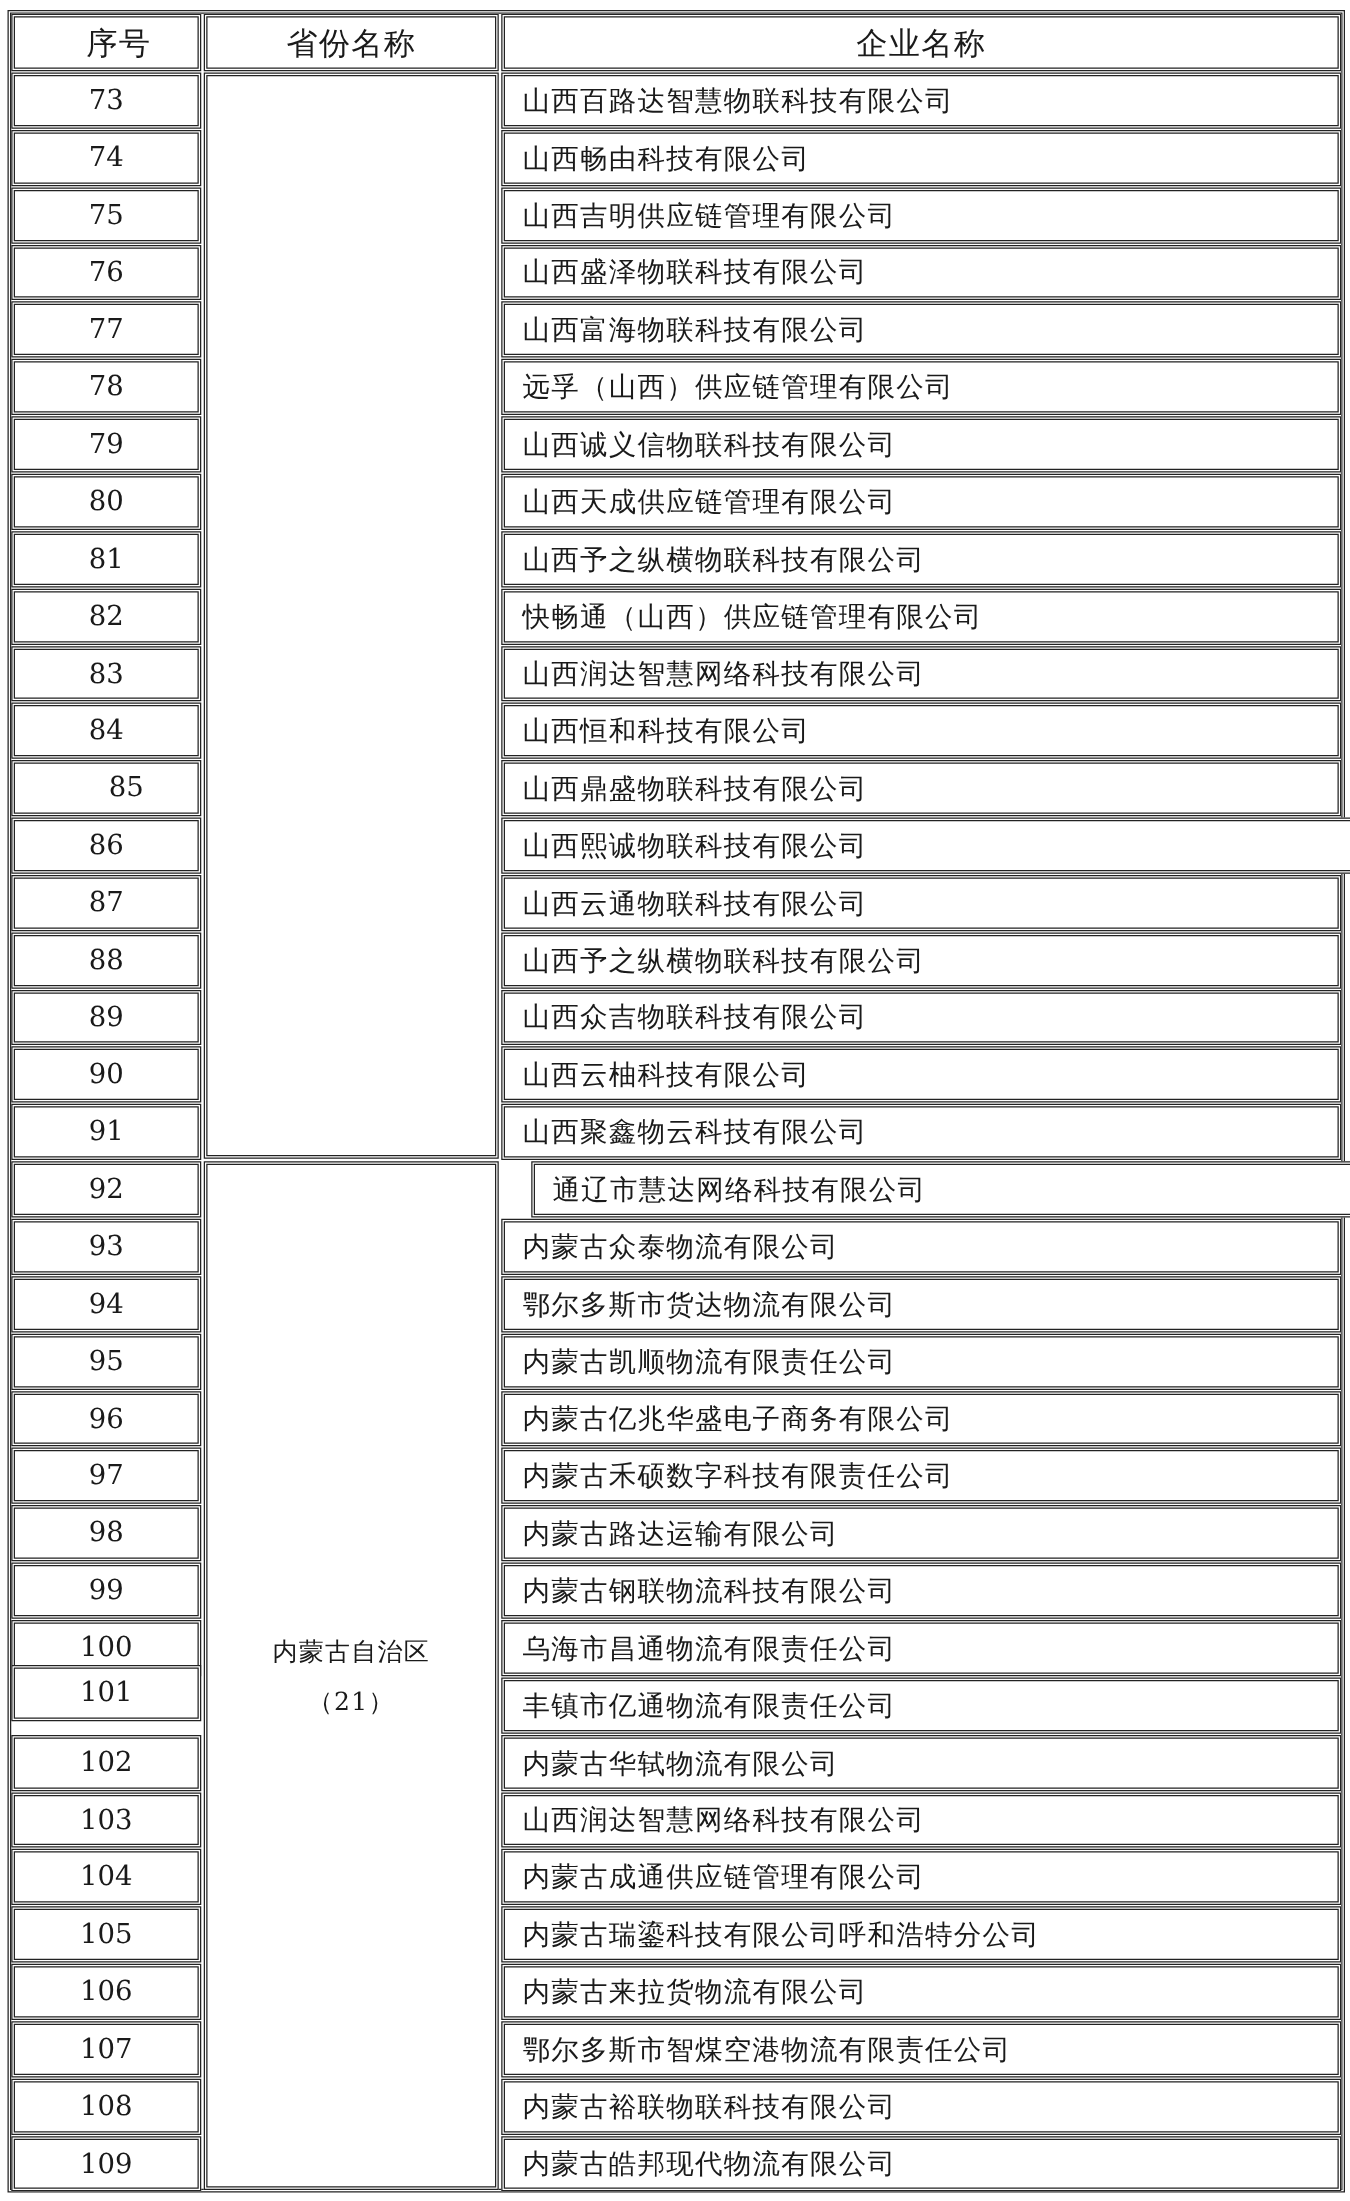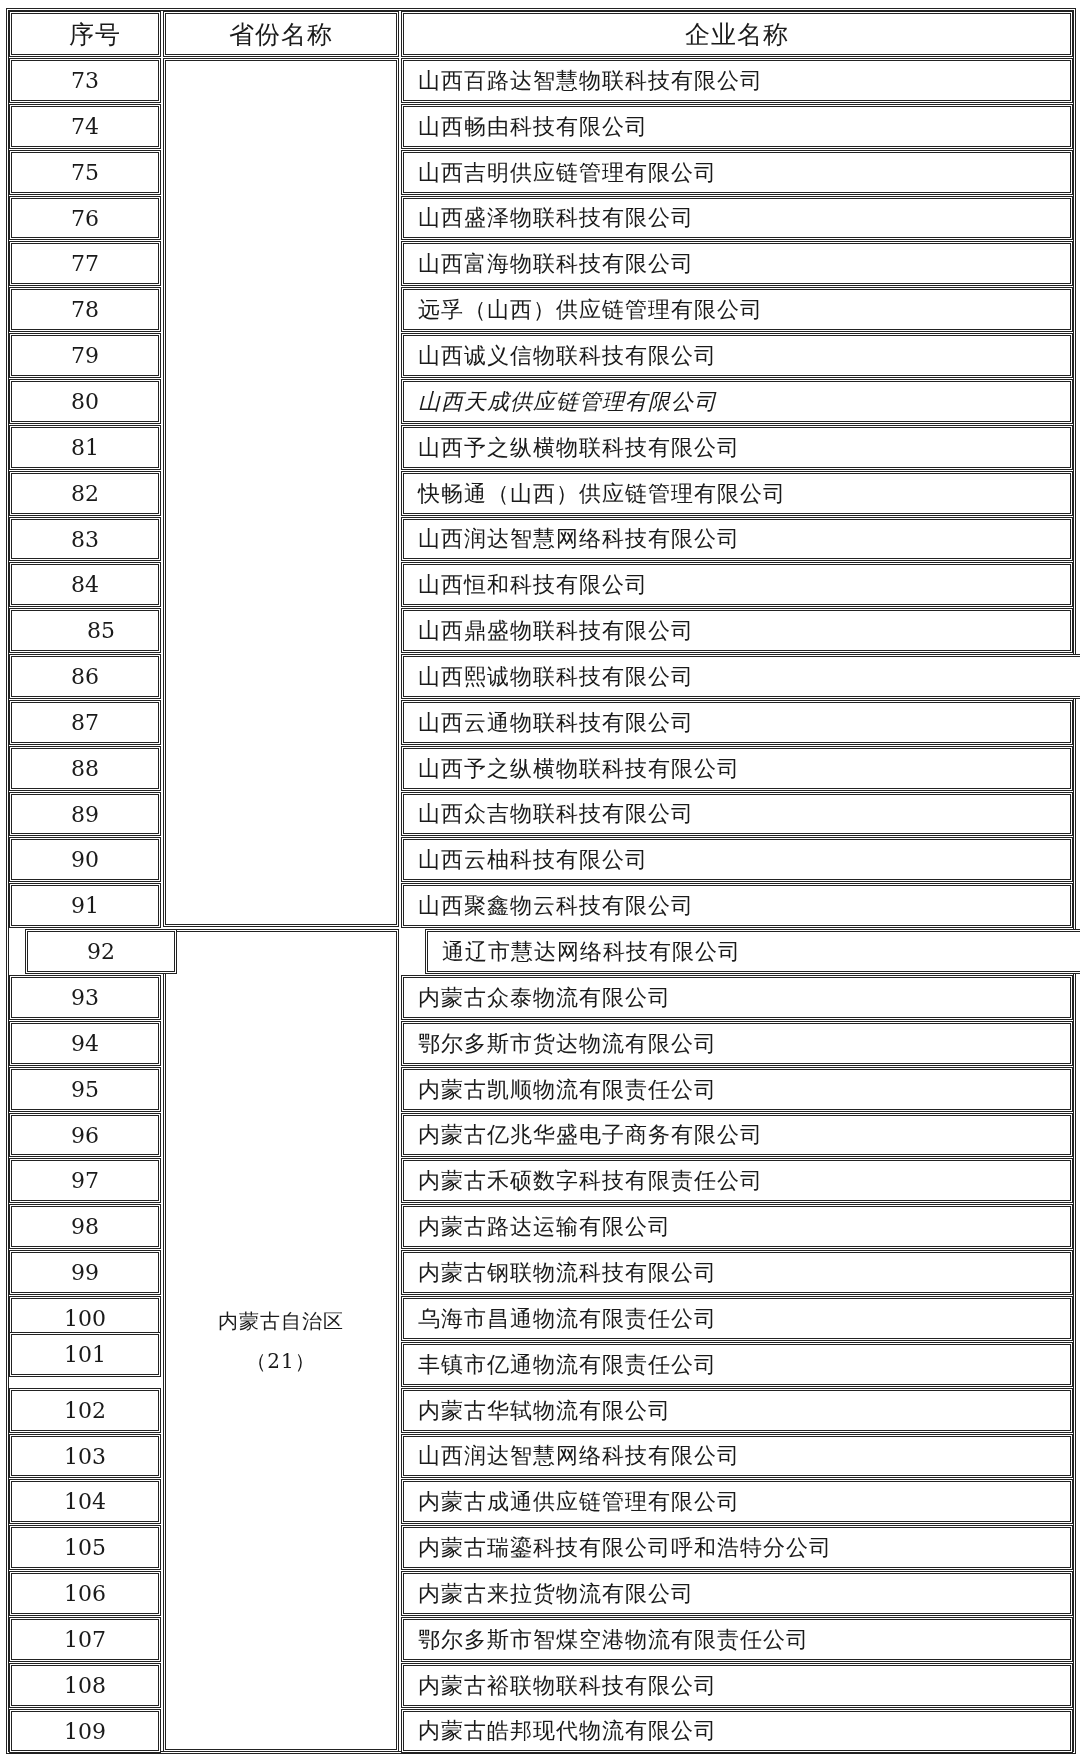--- a/index.html
+++ b/index.html
@@ -38,21 +38,21 @@
     <div class="cell name" style="left: 392px; top: 139px; width: 672px; height: 45px;">山西吉明供应链管理有限公司</div>
     <div class="cell num" style="left: 0px; top: 185px; width: 152px; height: 44px;">76</div>
     <div class="cell name" style="left: 392px; top: 185px; width: 672px; height: 44px;">山西盛泽物联科技有限公司</div>
     <div class="cell num" style="left: 0px; top: 230px; width: 152px; height: 45px;">77</div>
     <div class="cell name" style="left: 392px; top: 230px; width: 672px; height: 45px;">山西富海物联科技有限公司</div>
     <div class="cell num" style="left: 0px; top: 276px; width: 152px; height: 45px;">78</div>
     <div class="cell name" style="left: 392px; top: 276px; width: 672px; height: 45px;">远孚（山西）供应链管理有限公司</div>
     <div class="cell num" style="left: 0px; top: 322px; width: 152px; height: 45px;">79</div>
     <div class="cell name" style="left: 392px; top: 322px; width: 672px; height: 45px;">山西诚义信物联科技有限公司</div>
     <div class="cell num" style="left: 0px; top: 368px; width: 152px; height: 45px;">80</div>
-    <div class="cell name" style="left: 392px; top: 368px; width: 672px; height: 45px; font-style: italic;">山西天成供应链管理有限公司</div>
+    <div class="cell name" style="left: 392px; top: 368px; width: 672px; height: 45px;">山西天成供应链管理有限公司</div>
     <div class="cell num" style="left: 0px; top: 414px; width: 152px; height: 45px;">81</div>
     <div class="cell name" style="left: 392px; top: 414px; width: 672px; height: 45px;">山西予之纵横物联科技有限公司</div>
     <div class="cell num" style="left: 0px; top: 460px; width: 152px; height: 45px;">82</div>
     <div class="cell name" style="left: 392px; top: 460px; width: 672px; height: 45px;">快畅通（山西）供应链管理有限公司</div>
     <div class="cell num" style="left: 0px; top: 506px; width: 152px; height: 44px;">83</div>
     <div class="cell name" style="left: 392px; top: 506px; width: 672px; height: 44px;">山西润达智慧网络科技有限公司</div>
     <div class="cell num" style="left: 0px; top: 551px; width: 152px; height: 45px;">84</div>
     <div class="cell name" style="left: 392px; top: 551px; width: 672px; height: 45px;">山西恒和科技有限公司</div>
     <div class="cell num" style="left: 0px; top: 597px; width: 152px; height: 45px; padding-left: 32px;">85</div>
     <div class="cell name" style="left: 392px; top: 597px; width: 672px; height: 45px;">山西鼎盛物联科技有限公司</div>
@@ -61,21 +61,21 @@
     <div class="cell num" style="left: 0px; top: 689px; width: 152px; height: 45px;">87</div>
     <div class="cell name" style="left: 392px; top: 689px; width: 672px; height: 45px;">山西云通物联科技有限公司</div>
     <div class="cell num" style="left: 0px; top: 735px; width: 152px; height: 45px;">88</div>
     <div class="cell name" style="left: 392px; top: 735px; width: 672px; height: 45px;">山西予之纵横物联科技有限公司</div>
     <div class="cell num" style="left: 0px; top: 781px; width: 152px; height: 44px;">89</div>
     <div class="cell name" style="left: 392px; top: 781px; width: 672px; height: 44px; text-align: right;">山西众吉物联科技有限公司</div>
     <div class="cell num" style="left: 0px; top: 826px; width: 152px; height: 45px;">90</div>
     <div class="cell name" style="left: 392px; top: 826px; width: 672px; height: 45px;">山西云柚科技有限公司</div>
     <div class="cell num" style="left: 0px; top: 872px; width: 152px; height: 45px;">91</div>
     <div class="cell name" style="left: 392px; top: 872px; width: 672px; height: 45px;">山西聚鑫物云科技有限公司</div>
-    <div class="cell num" style="left: 16px; top: 918px; width: 152px; height: 45px;">92</div>
+    <div class="cell num" style="left: 0px; top: 918px; width: 152px; height: 45px;">92</div>
     <div class="cell name" style="left: 392px; top: 918px; width: 684px; height: 45px; margin-left: 24px;">通辽市慧达网络科技有限公司</div>
     <div class="cell num" style="left: 0px; top: 964px; width: 152px; height: 45px;">93</div>
     <div class="cell name" style="left: 392px; top: 964px; width: 672px; height: 45px;">内蒙古众泰物流有限公司</div>
     <div class="cell num" style="left: 0px; top: 1010px; width: 152px; height: 45px;">94</div>
     <div class="cell name" style="left: 392px; top: 1010px; width: 672px; height: 45px;">鄂尔多斯市货达物流有限公司</div>
     <div class="cell num" style="left: 0px; top: 1056px; width: 152px; height: 45px;">95</div>
     <div class="cell name" style="left: 392px; top: 1056px; width: 672px; height: 45px;">内蒙古凯顺物流有限责任公司</div>
     <div class="cell num" style="left: 0px; top: 1102px; width: 152px; height: 44px;">96</div>
     <div class="cell name" style="left: 392px; top: 1102px; width: 672px; height: 44px;">内蒙古亿兆华盛电子商务有限公司</div>
     <div class="cell num" style="left: 0px; top: 1147px; width: 152px; height: 45px;">97</div>

